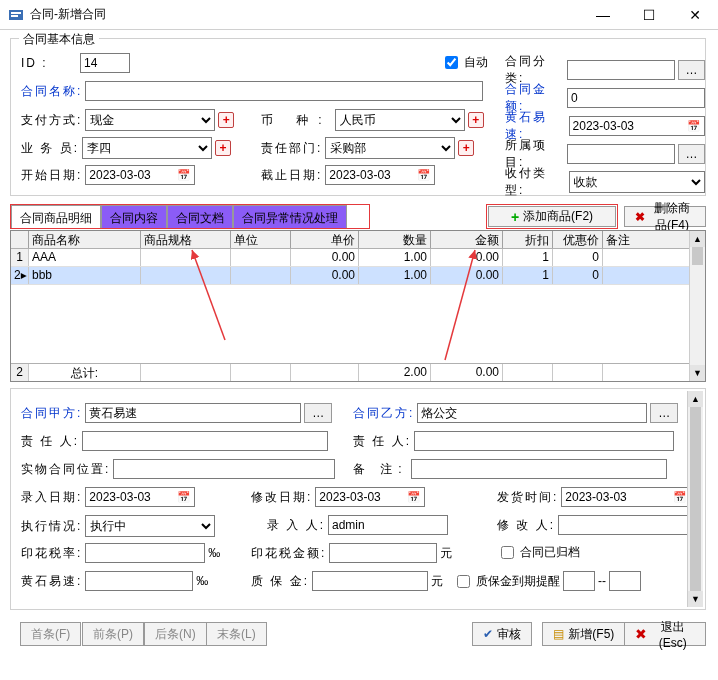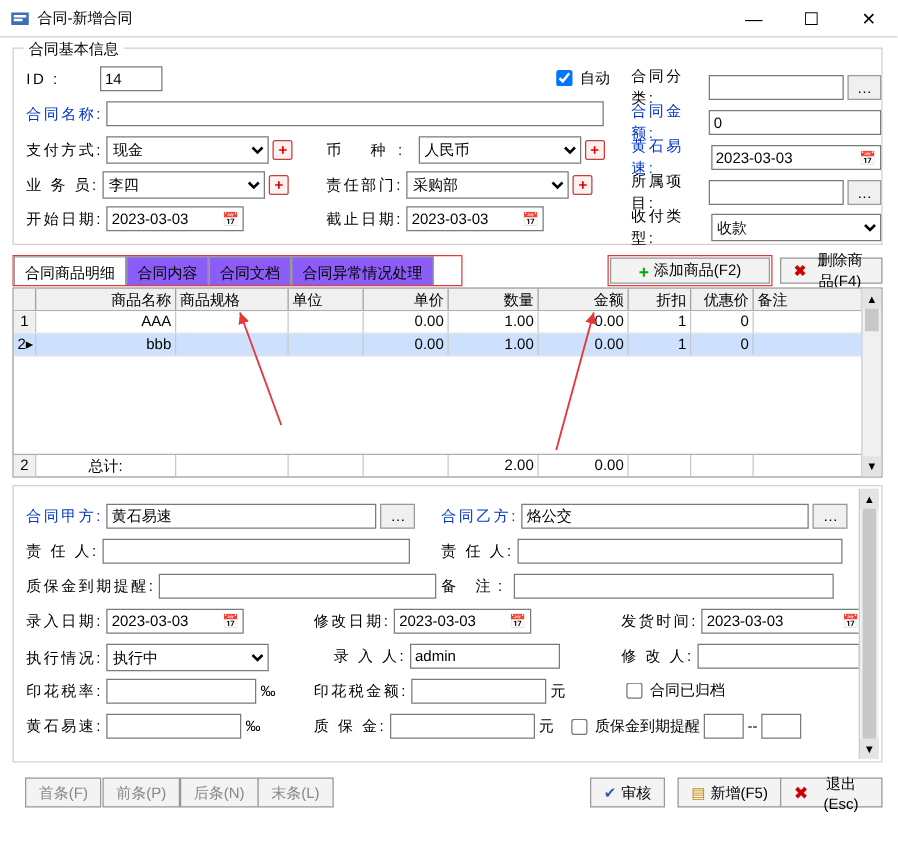--- a/index.html
+++ b/index.html
@@ -123,21 +123,21 @@
   .grid .hdr, .grid .gr {
     display:flex; height:18px; align-items:stretch;
   }
   .grid .hdr { background:#f0f0f0; border-bottom:1px solid #b0b0b0; }
   .grid .cell {
     border-right:1px solid #c8c8c8; padding:1px 3px;
     overflow:hidden; white-space:nowrap;
   }
   .grid .hdr .cell { border-right:1px solid #a0a0a0; }
   .c-idx { width:18px; background:#f0f0f0; text-align:center; }
-  .c-name { width:112px;text-align:right; }
+  .c-name { width:112px; }
   .c-spec { width:90px; }
   .c-unit { width:60px; }
   .c-price{ width:68px; text-align:right; }
   .c-qty  { width:72px; text-align:right; }
   .c-amt  { width:72px; text-align:right; }
   .c-disc { width:50px; text-align:right; }
   .c-off  { width:50px; text-align:right; }
   .c-note { flex:1; }
   .grid .body { flex:1; overflow:auto; background:#fff; }
   .grid .gr { border-bottom:1px solid #e0e0e0; }
@@ -359,21 +359,21 @@
   <div class="row" style="left:10px;top:42px;">
     <span class="lab">责 任 人:</span>
     <input class="txt" style="width: 246px;">
   </div>
   <div class="row" style="left:342px;top:42px;">
     <span class="lab">责 任 人:</span>
     <input class="txt" style="width: 260px;">
   </div>
 
   <div class="row" style="left:10px;top:70px;">
-    <span class="lab">质保金到期提醒:</span>
+    <span class="lab">实物合同位置:</span>
     <input class="txt" style="width: 222px;">
   </div>
   <div class="row" style="left:342px;top:70px;">
     <span class="lab" style="letter-spacing:6px">备    注:</span>
     <input class="txt" style="width: 256px;">
   </div>
 
   <div class="row" style="left:10px;top:98px;">
     <span class="lab">录入日期:</span>
     <div class="dt">

